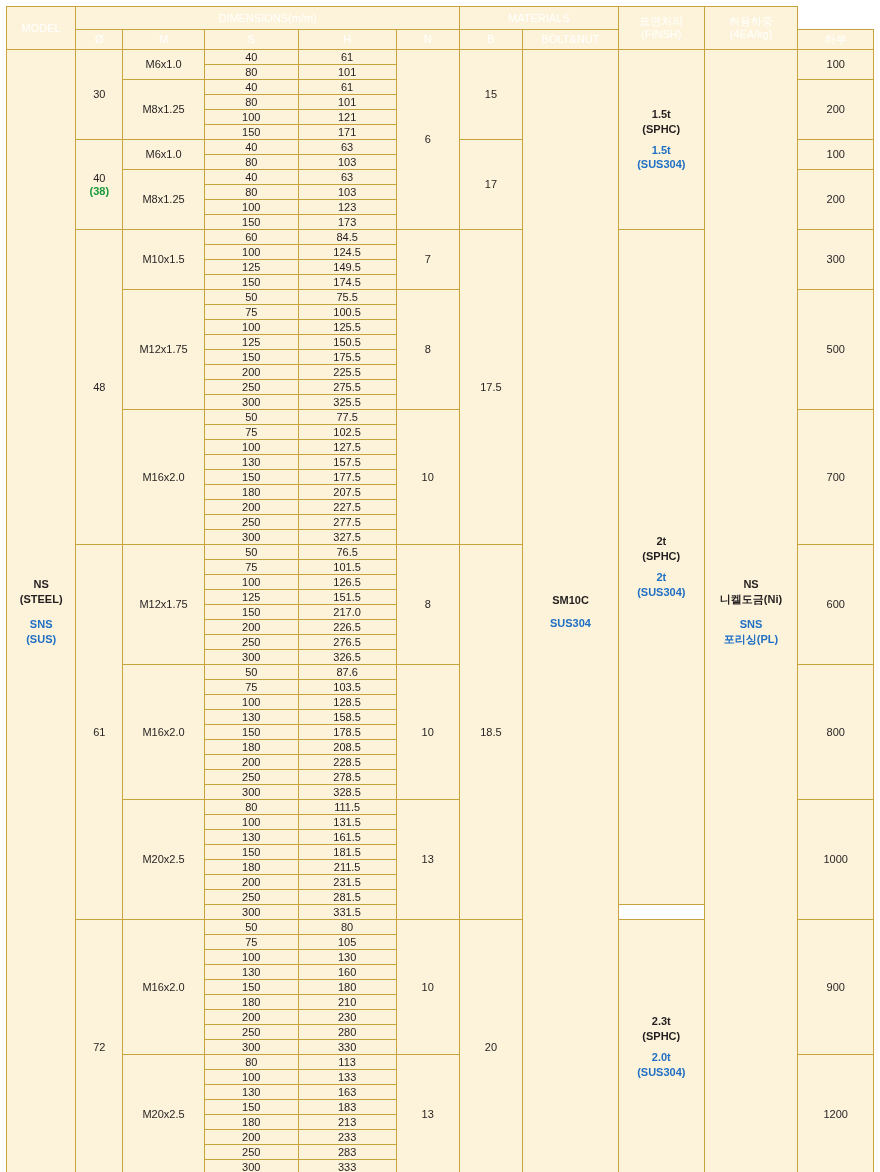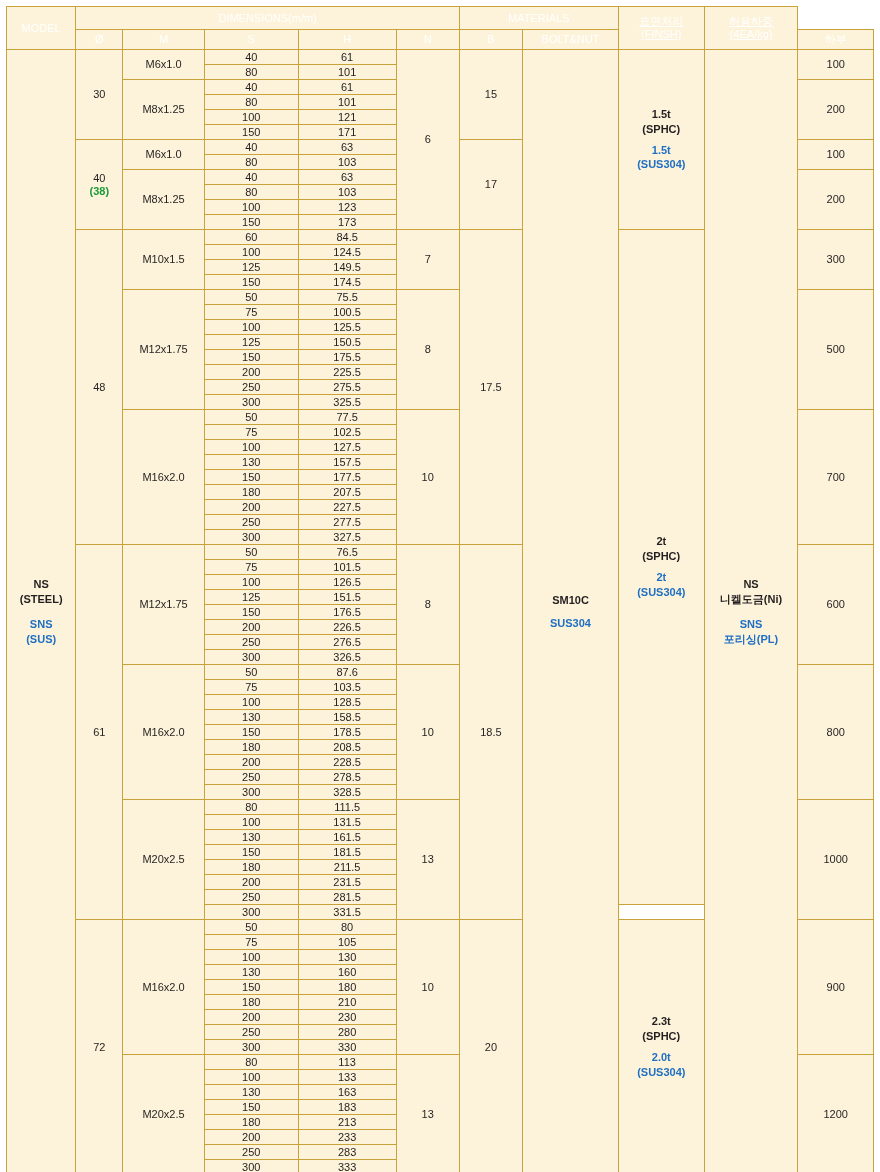--- a/index.html
+++ b/index.html
@@ -30,21 +30,21 @@
     border:1px solid #c8a23a;
   }
   .hdr-sub{
     background:#f4bf5f;
     color:#ffffff;
     font-weight:bold;
     font-size:11px;
     height:19px;
     border:1px solid #c8a23a;
   }
-  .hdr-two{font-size:10.5px;line-height:1.15;text-decoration:underline;}
+  .hdr-two{font-size:10.5px;line-height:1.15;}
   .num{height:14px;font-size:11px;}
   .blue{color:#1f6fc4;}
   .green{color:#1a9a3c;font-weight:bold;}
   .modelcell{font-size:12px;line-height:1.5;}
   .stack{line-height:1.35;font-weight:bold;}
 </style>
 </head>
 <body>
 
 <div id="sheet">
@@ -312,21 +312,21 @@
   <tr>
     <td class="num">100</td>
     <td class="num">126.5</td>
   </tr>
   <tr>
     <td class="num">125</td>
     <td class="num">151.5</td>
   </tr>
   <tr>
     <td class="num">150</td>
-    <td class="num">176.5</td>
+    <td class="num">217.0</td>
   </tr>
   <tr>
     <td class="num">200</td>
     <td class="num">226.5</td>
   </tr>
   <tr>
     <td class="num">250</td>
     <td class="num">276.5</td>
   </tr>
   <tr>

